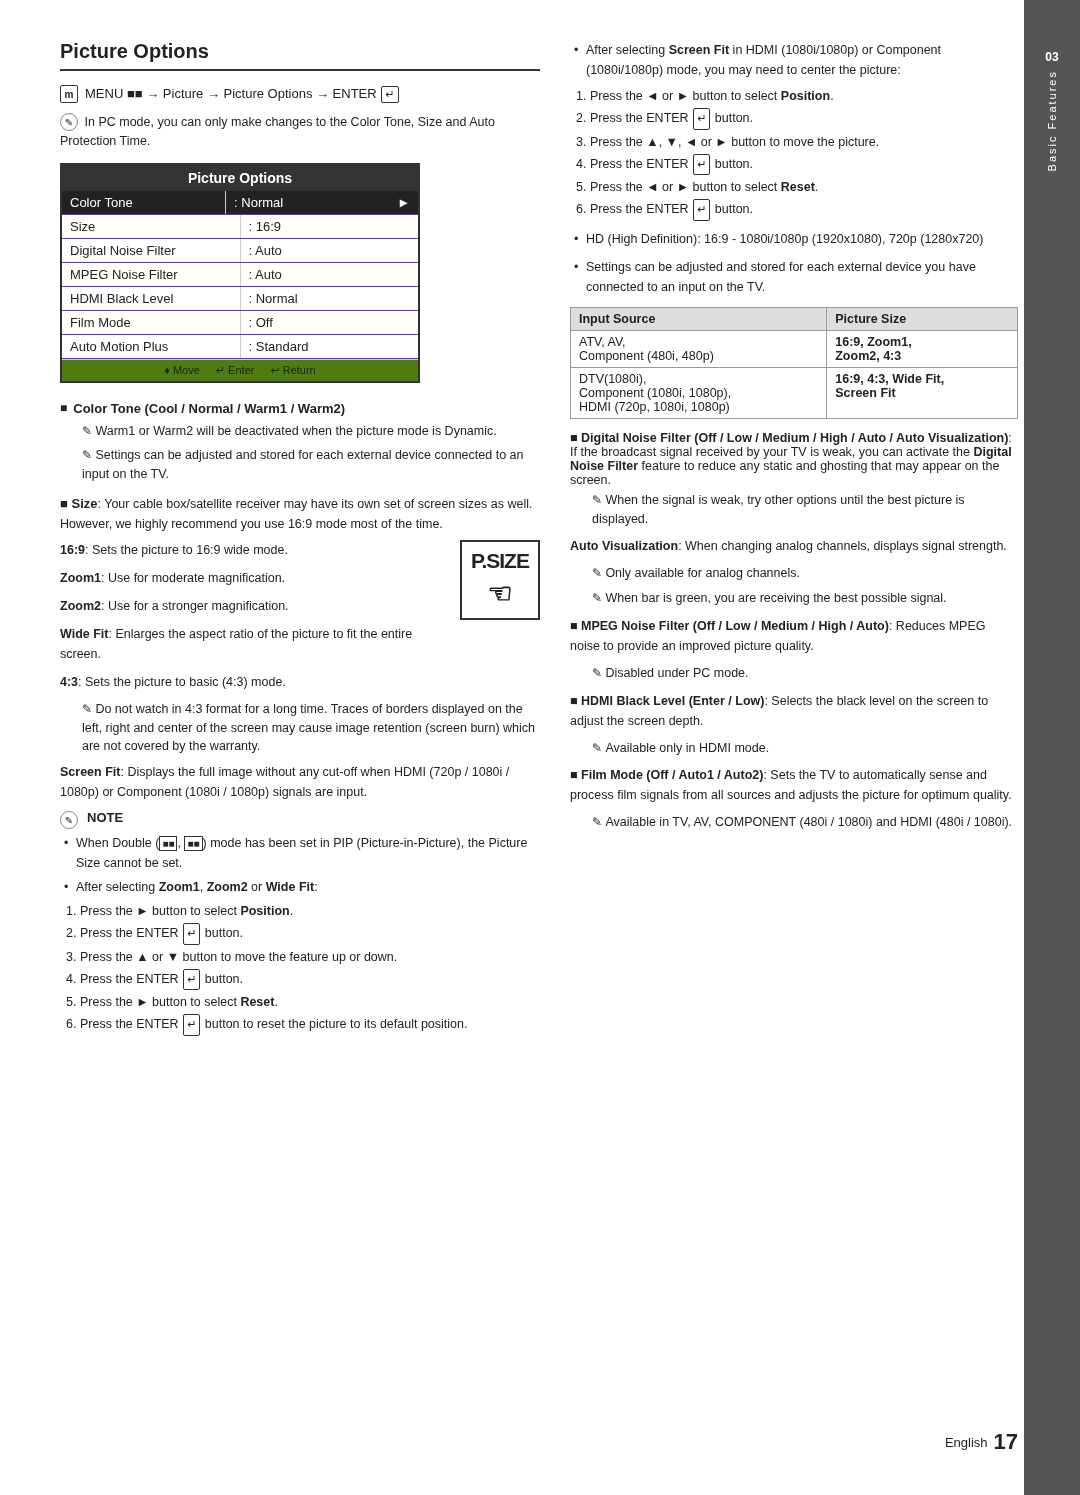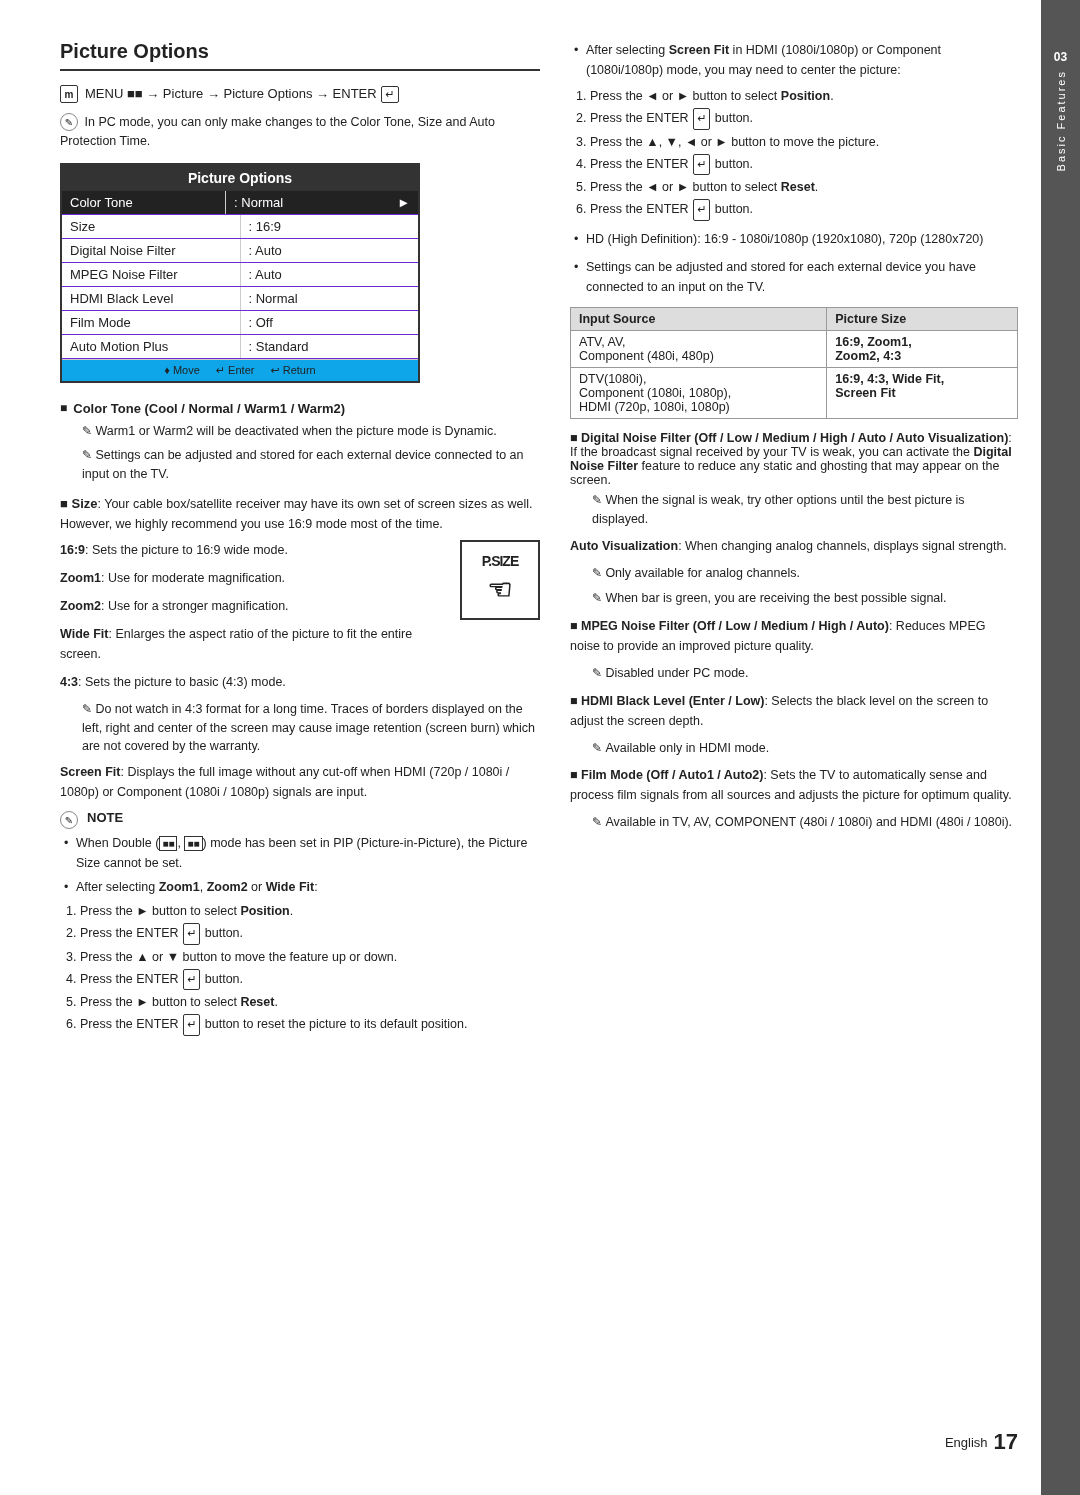--- a/index.html
+++ b/index.html
@@ -102,21 +102,21 @@
       padding: 4px 8px;
       font-weight: bold;
     }
     .table-footer {
       display: flex;
       justify-content: center;
       gap: 16px;
       padding: 4px 8px;
       font-size: 11px;
       border-top: 1px solid #ccc;
-      background: #0ea5e9;
+      background: #4d7c0f;
     }
     .block-header {
       font-weight: bold;
       margin-bottom: 6px;
       display: flex;
       align-items: center;
       gap: 6px;
     }
     .block-header::before {
       content: '■';
@@ -234,21 +234,21 @@
       border: 1px solid #333;
       padding: 1px 3px;
       margin: 0 1px;
       border-radius: 2px;
     }
     .section-03 {
       position: absolute;
       right: 0;
       top: 0;
       bottom: 0;
-      width: 39px;
+      width: 56px;
       background: #555;
       display: flex;
       flex-direction: column;
       align-items: center;
       padding-top: 50px;
     }
     .section-03-num {
       color: #fff;
       font-weight: bold;
       font-size: 12px;
@@ -336,21 +336,21 @@
           <span>Settings can be adjusted and stored for each external device connected to an input on the TV.</span>
         </div>
 
         <div style="margin-top:10px;">
           <div>
             <span style="font-weight:bold">■ Size</span><span class="body-text">: Your cable box/satellite receiver may have its own set of screen sizes as well. However, we highly recommend you use 16:9 mode most of the time.</span>
           </div>
 
           <div style="position:relative; margin-top:6px;">
             <div class="psize-box">
-              <span style="font-size:14px; font-weight:bold; letter-spacing:-1px;">P.SIZE</span>
+              <span style="font-size:21px; font-weight:bold; letter-spacing:-1px;">P.SIZE</span>
               <span class="psize-hand">☜</span>
             </div>
             <div class="body-text"><span class="bold">16:9</span>: Sets the picture to 16:9 wide mode.</div>
             <div class="body-text"><span class="bold">Zoom1</span>: Use for moderate magnification.</div>
             <div class="body-text"><span class="bold">Zoom2</span>: Use for a stronger magnification.</div>
             <div class="body-text"><span class="bold">Wide Fit</span>: Enlarges the aspect ratio of the picture to fit the entire screen.</div>
             <div class="body-text"><span class="bold">4:3</span>: Sets the picture to basic (4:3) mode.</div>
             <div class="sub-note">Do not watch in 4:3 format for a long time. Traces of borders displayed on the left, right and center of the screen may cause image retention (screen burn) which are not covered by the warranty.</div>
           </div>
           <div class="body-text"><span class="bold">Screen Fit</span>: Displays the full image without any cut-off when HDMI (720p / 1080i / 1080p) or Component (1080i / 1080p) signals are input.</div>

